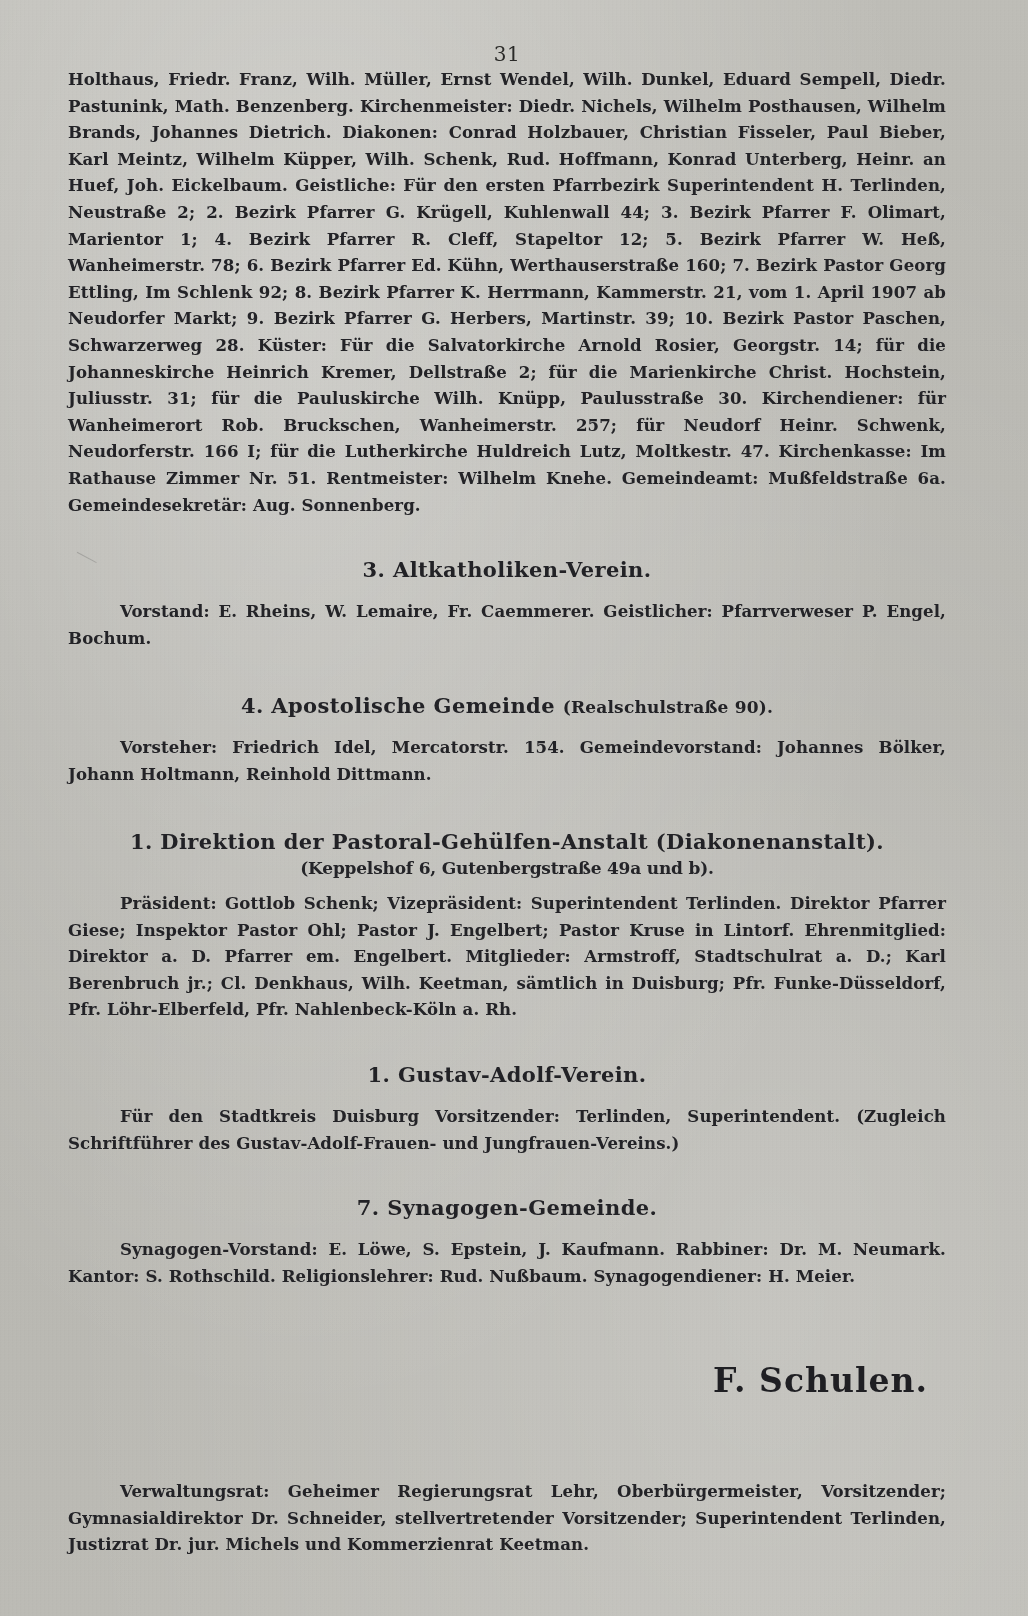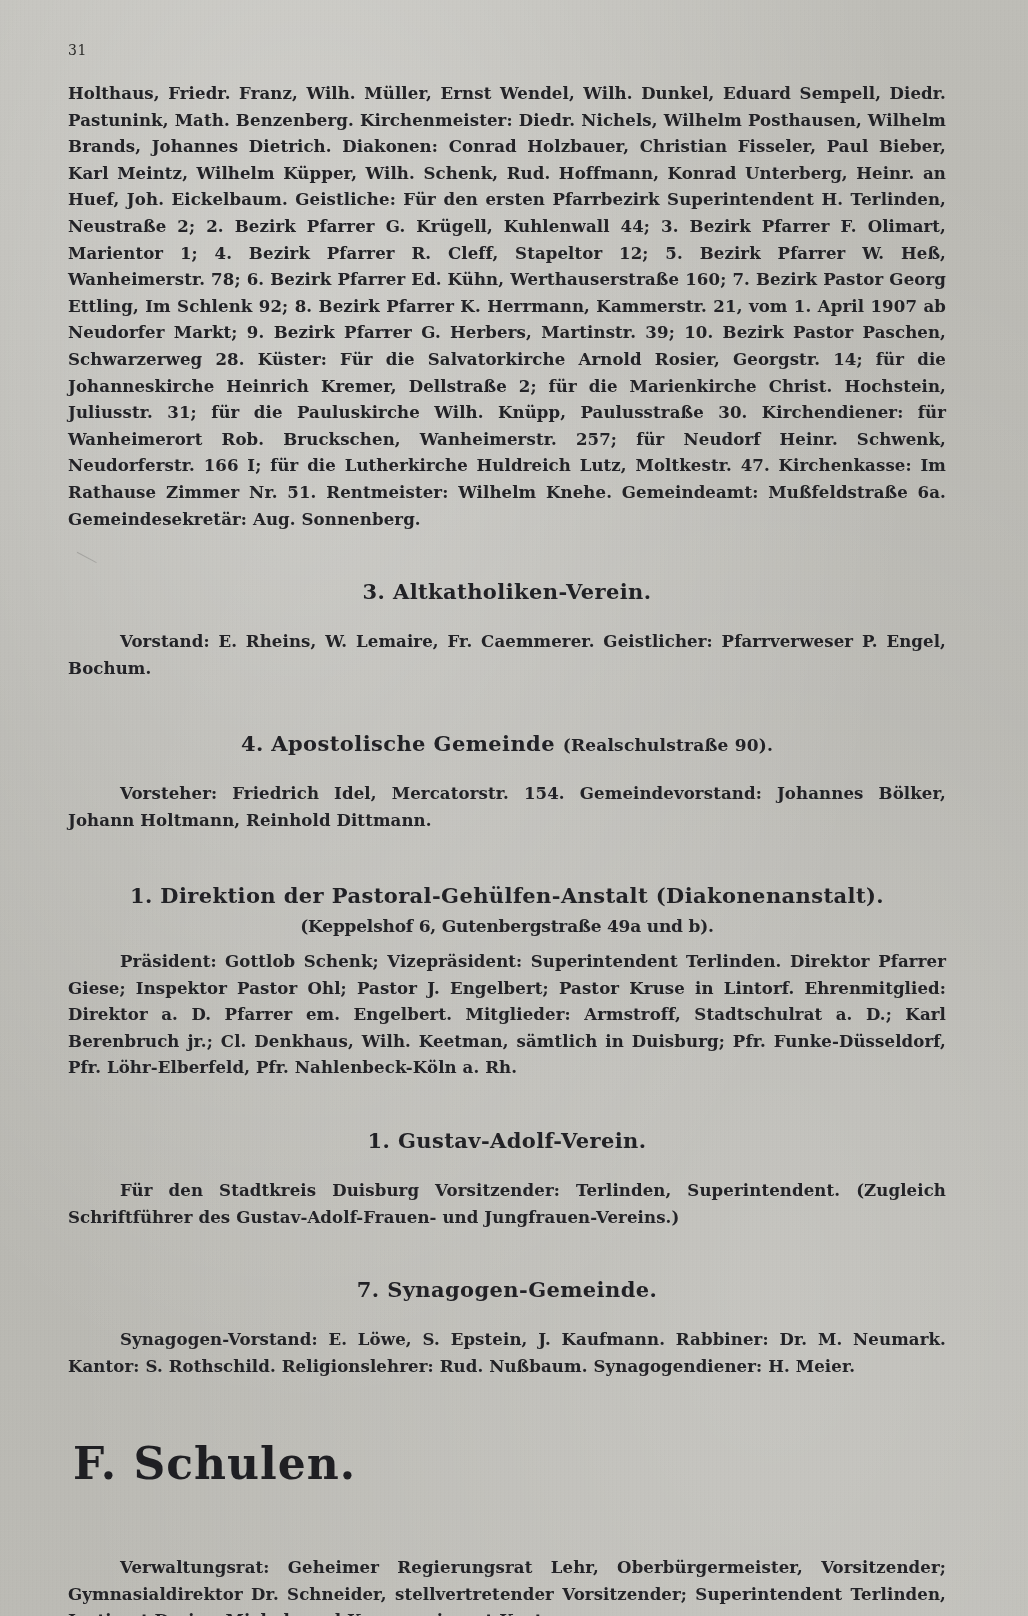--- a/index.html
+++ b/index.html
@@ -32,24 +32,24 @@
       repeating-linear-gradient(0deg, rgba(0,0,0,0.035) 0px, rgba(0,0,0,0) 2px, rgba(0,0,0,0.03) 3px),
       repeating-linear-gradient(90deg, rgba(0,0,0,0.03) 0px, rgba(0,0,0,0) 2px, rgba(255,255,255,0.03) 4px);
   }
   .content {
     position: absolute;
     left: 68px;
     top: 42px;
     width: 878px;
   }
   .folio {
-    font-size: 14px;
+    text-align: center;
+    font-size: 20px;
     color: #2a2a28;
     letter-spacing: 0.5px;
-    margin-bottom: 22px;
     font-family: "DejaVu Serif", serif;
   }
   .blackletter {
     font-family: "DejaVu Serif", serif;
     font-weight: 600;
     color: #26262a;
     letter-spacing: -0.2px;
   }
   p.para {
     margin: 0;
@@ -65,42 +65,42 @@
     transform-origin: left top;
   }
   p.indent {
     text-indent: 52px;
   }
   .sec-head {
     text-align: center;
     font-size: 21px;
     font-weight: 700;
     color: #222226;
-    margin: 8px;
+    margin: 0;
     letter-spacing: 0.4px;
   }
   .sec-head .paren {
     font-size: 17px;
     font-weight: 600;
     letter-spacing: 0.2px;
   }
   .sec-sub {
     text-align: center;
     font-size: 17px;
     font-weight: 700;
     color: #242428;
     margin: 4px 0 0 0;
   }
   .big-head {
-    text-align: left;
-    font-size: 44px;
+    text-align: right;
+    font-size: 33px;
     font-weight: 700;
     color: #1f1f23;
     letter-spacing: 1px;
-    margin: 5px;
+    margin: 18px;
   }
   .sp-56 { height: 56px; }
   .sp-44 { height: 44px; }
   .sp-40 { height: 40px; }
   .sp-16 { height: 16px; }
   .sp-12 { height: 12px; }
   .tick {
     position: absolute;
     left: 72px;
     top: 556px;

